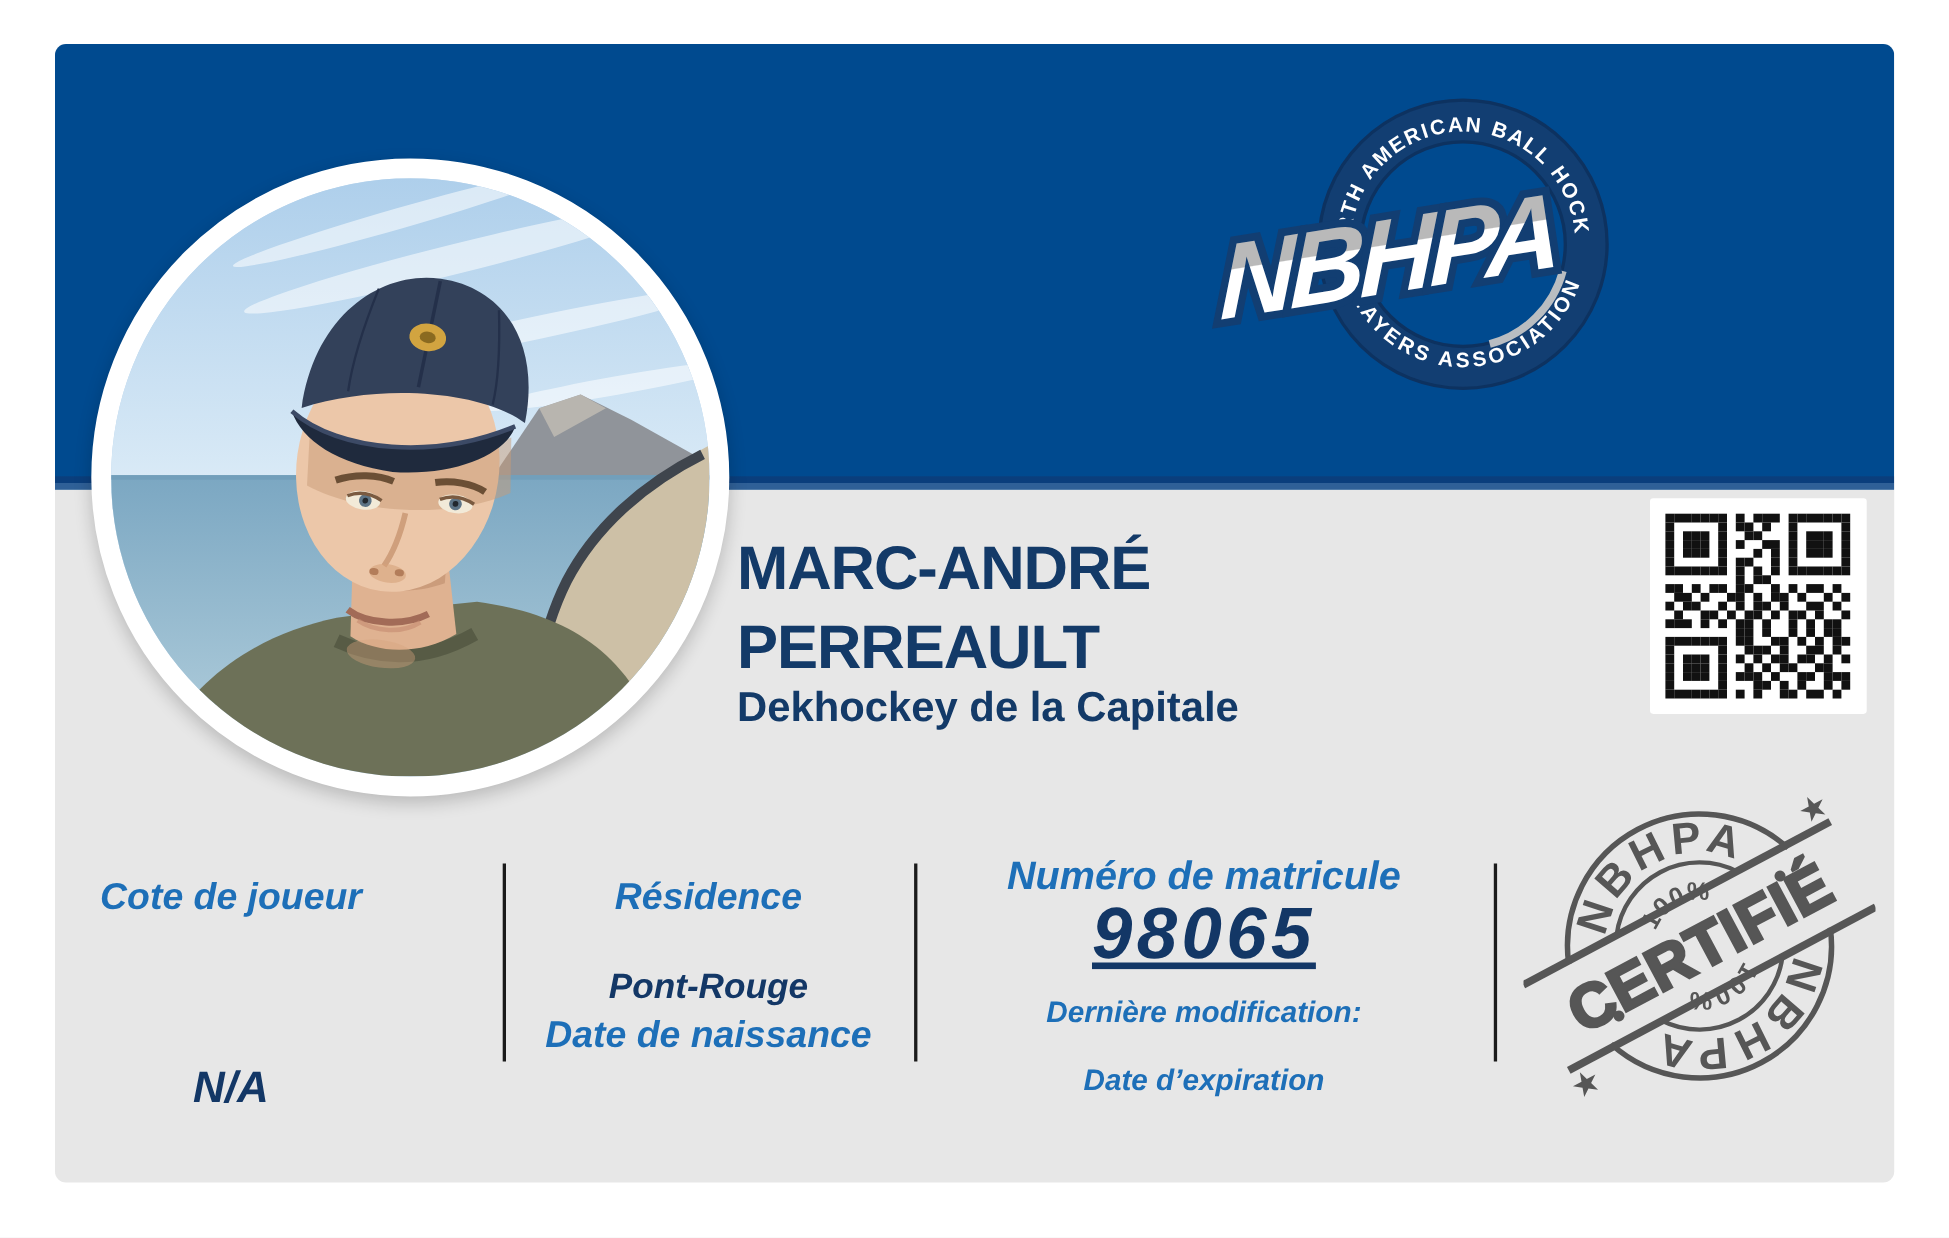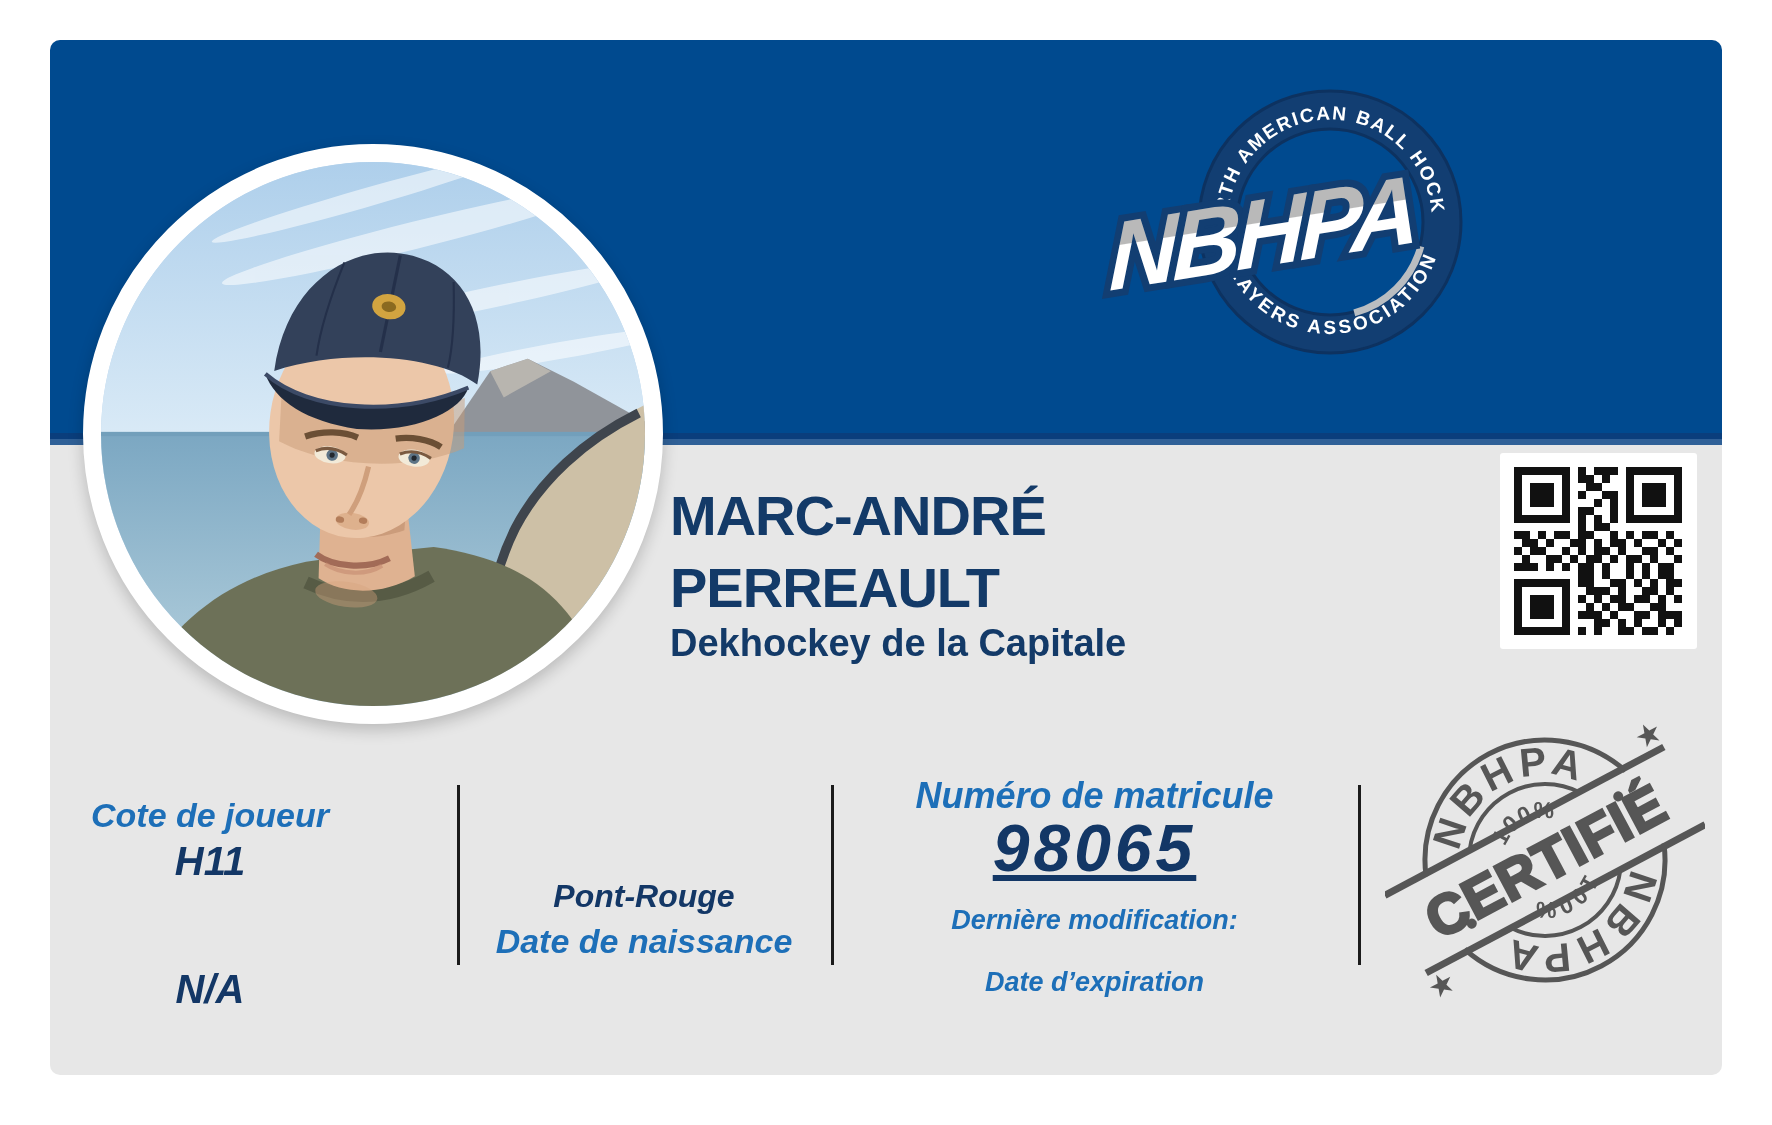--- a/index.html
+++ b/index.html
@@ -611,25 +611,25 @@
         <div class="m"></div>
       </div>
   </div>
 
   <div class="divider dv1"></div>
   <div class="divider dv2"></div>
   <div class="divider dv3"></div>
 
   <div class="col col1">
     <div class="item lbl" style="top:756px">Cote de joueur</div>
-    <div class="item val" style="top:798px">H11</div>
     <div class="item val" style="top:926px">N/A</div>
   </div>
 
   <div class="col col2">
+    <div class="item lbl" style="top:756px">Résidence</div>
     <div class="item val-mid" style="top:806px">Pont-Rouge</div>
     <div class="item lbl" style="top:882px">Date de naissance</div>
     <div class="item val-mid" style="top:930px"></div>
   </div>
 
   <div class="col col3">
     <div class="item lbl-big" style="top:736px">Numéro de matricule</div>
     <div class="item val-big" style="top:772px">98065</div>
     <div class="item lbl-sm" style="top:866px">Dernière modification:</div>
     <div class="item lbl-sm" style="top:928px">Date d’expiration</div>

